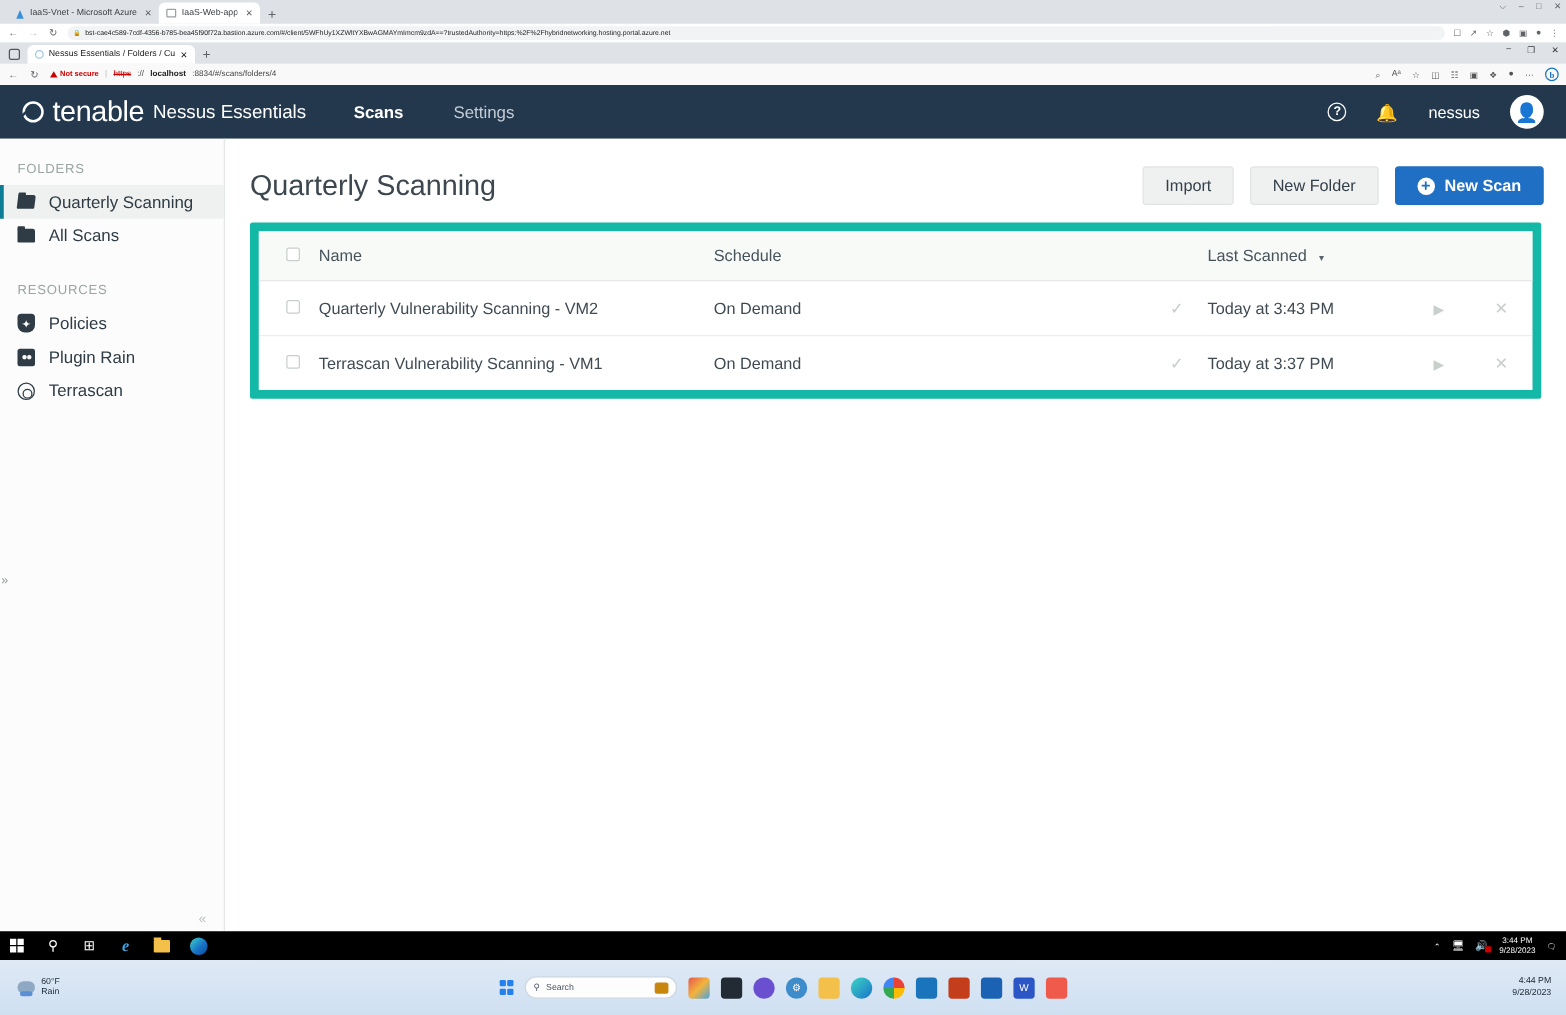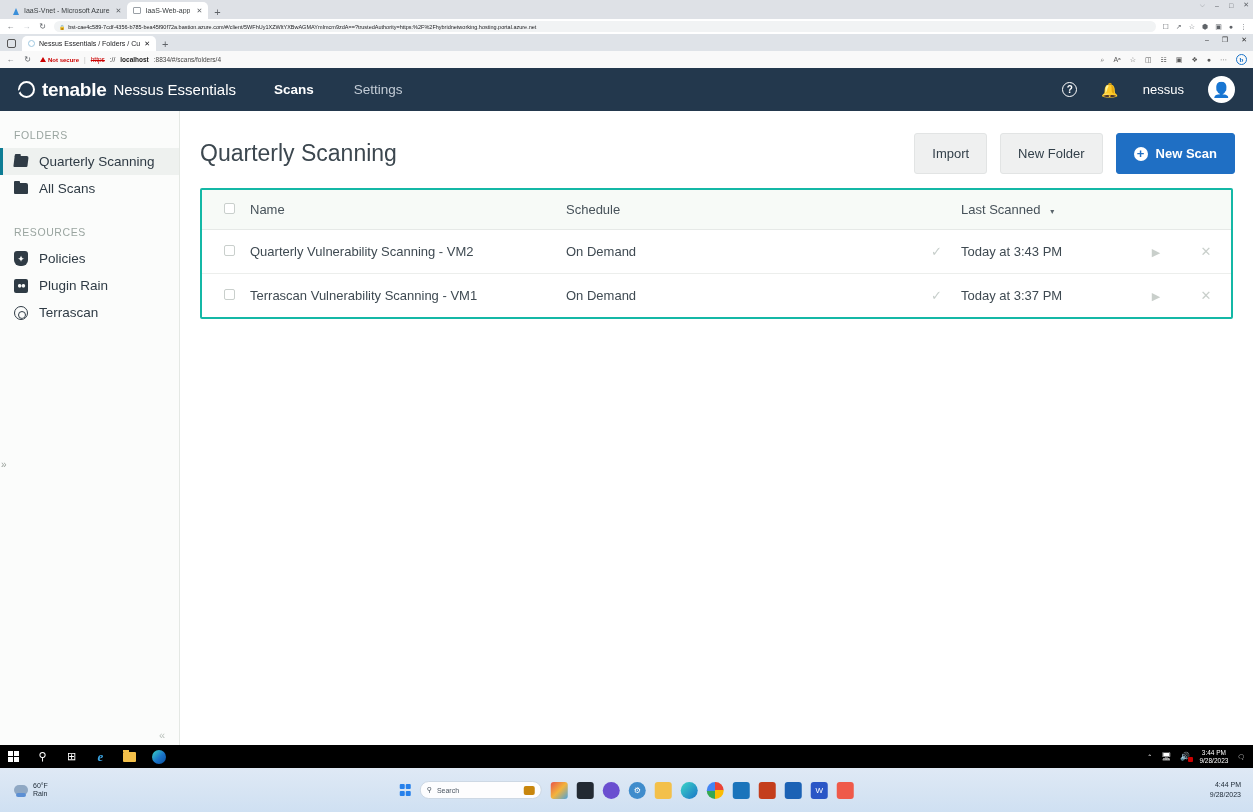--- a/index.html
+++ b/index.html
@@ -79,21 +79,21 @@
   }
   .brand { display: flex; align-items: center; gap: 7px; }
   .tenable-logo-mark {
     width: 17px; height: 17px; border-radius: 50%;
     border: 2.4px solid #fff; position: relative;
   }
   .tenable-logo-mark::after {
     content: ""; position: absolute; left: -3px; top: 6px; width: 7px; height: 2.4px; background: #23384d;
     transform: rotate(-45deg);
   }
-  .brand-tenable { font-size: 19px; font-weight: bold; letter-spacing: -0.3px; }
+  .brand-tenable { font-size: 23px; font-weight: normal; letter-spacing: -0.3px; }
   .brand-product { font-size: 15px; font-weight: normal; color: #fff; }
   .nav-links { display: flex; align-items: center; margin-left: 38px; gap: 40px; }
   .nav-link { font-size: 13.5px; color: #c3ccd6; cursor: pointer; }
   .nav-link.active { color: #fff; font-weight: bold; }
   .header-right { margin-left: auto; display: flex; align-items: center; gap: 24px; }
   .hdr-ic-circle {
     width: 15px; height: 15px; border-radius: 50%; border: 1.5px solid #fff;
     display: flex; align-items: center; justify-content: center; font-size: 10px; font-weight: bold;
   }
   .bell { font-size: 14px; }
@@ -127,38 +127,38 @@
   .terra-ic { width: 14px; height: 14px; border-radius: 50%; border: 1.5px solid #2f3b45; position: relative; overflow: hidden; }
   .terra-ic::after { content: ""; position: absolute; left: 3px; top: 4px; width: 6px; height: 6px; border-radius: 50%; border: 1.5px solid #2f3b45; }
   .side-collapse { position: absolute; bottom: 4px; right: 14px; font-size: 11px; color: #b9c0bb; cursor: pointer; }
   .left-expand { position: absolute; left: 1px; top: 348px; font-size: 10px; color: #98a09a; cursor: pointer; }
 
   
   .main { flex: 1; background: #fff; position: relative; }
   .page-head { display: flex; align-items: center; padding: 22px 18px 0 20px; }
   .page-title { font-size: 23px; color: #3c474f; font-weight: normal; }
   .page-actions { margin-left: auto; display: flex; gap: 13px; }
-  .btn { font-size: 13px; border-radius: 3px; padding: 0 17px; height: 41px; display: flex; align-items: center; justify-content: center; cursor: pointer; }
+  .btn { font-size: 13px; border-radius: 3px; padding: 0 17px; height: 31px; display: flex; align-items: center; justify-content: center; cursor: pointer; }
   .btn-secondary { background: #eff0f0; color: #33404a; border: 1px solid #e2e4e4; }
   .btn-primary { background: #1f6fc4; color: #fff; border: 1px solid #1f6fc4; gap: 8px; font-weight: bold; }
   .plus-ic { width: 14px; height: 14px; border-radius: 50%; background: #fff; color: #1f6fc4; font-size: 13px; line-height: 12px; display: flex; align-items: center; justify-content: center; font-weight: bold; }
 
   .toolbar-row { display: flex; align-items: center; gap: 14px; padding: 22px 20px 0 20px; }
   .searchbox {
     width: 222px; height: 27px; border: 1px solid #e0e2e0; border-radius: 3px; background: #fff;
     display: flex; align-items: center; padding: 0 9px;
   }
   .searchbox input { flex: 1; border: none; outline: none; font-size: 12.5px; color: #333; font-family: "Liberation Sans", sans-serif; background: transparent; }
   .searchbox input::placeholder { color: #bcc2c4; }
   .search-ic { width: 10px; height: 10px; border: 1.4px solid #c3c8ca; border-radius: 50%; position: relative; }
   .search-ic::after { content: ""; position: absolute; right: -4px; bottom: -3px; width: 5px; height: 1.4px; background: #c3c8ca; transform: rotate(45deg); }
   .scan-count { font-size: 12.5px; color: #9aa1a5; }
   .scan-count b { color: #4a5357; }
 
-  .table-wrap { margin: 14px 20px 0 20px; border: 2px solid #14b8a6; border-radius: 2px; overflow: hidden; }
+  .table-wrap { margin: 14px 20px 0 20px; border: 7px solid #14b8a6; border-radius: 2px; overflow: hidden; }
   table { width: 100%; border-collapse: collapse; }
   thead tr { background: #f7faf7; }
   th {
     text-align: left; font-size: 13px; font-weight: normal; color: #47525a;
     padding: 12px 0; border-bottom: 1px solid #e6e9e7;
   }
   td { font-size: 13px; color: #3f4a52; padding: 14px 0; border-bottom: 1px solid #eceeec; }
   tbody tr:last-child td { border-bottom: none; }
   .col-check { width: 48px; padding-left: 22px; }
   .col-name { width: 316px; }

